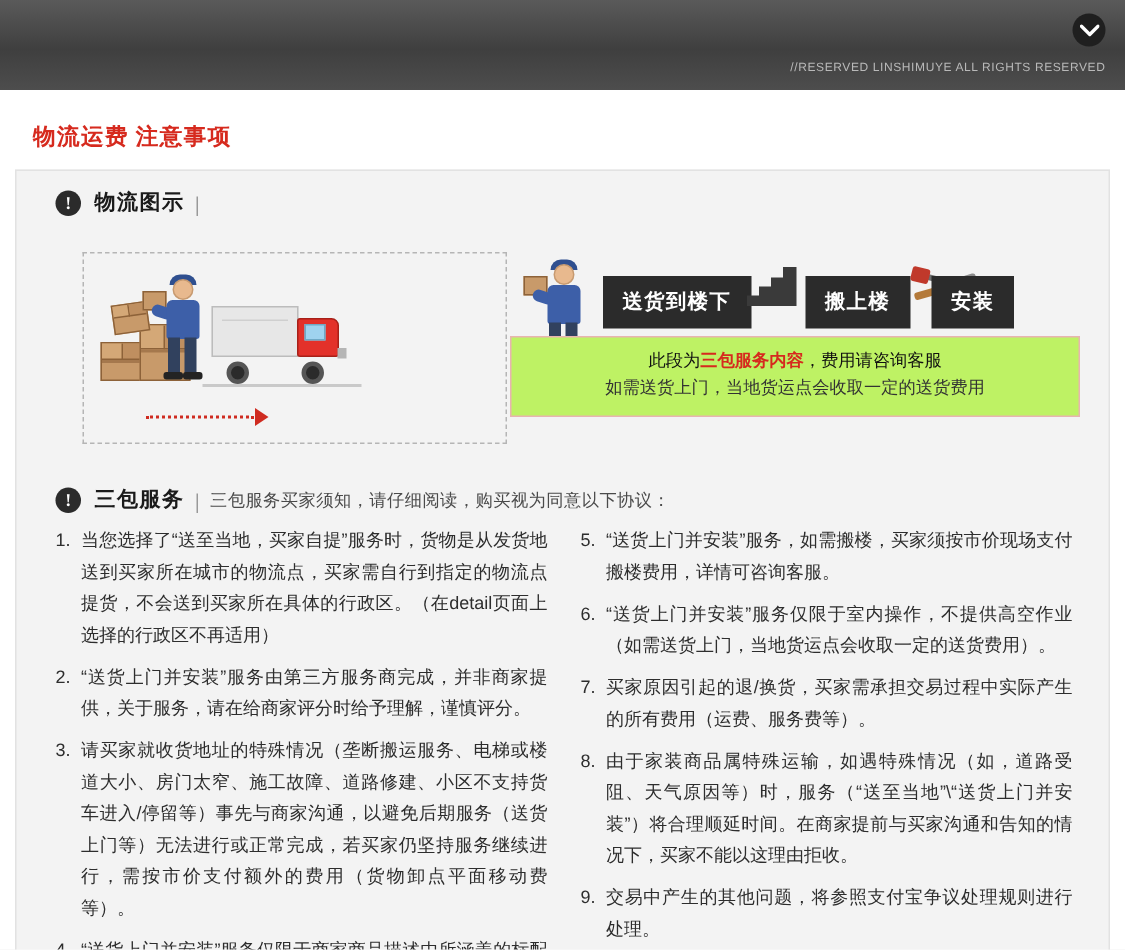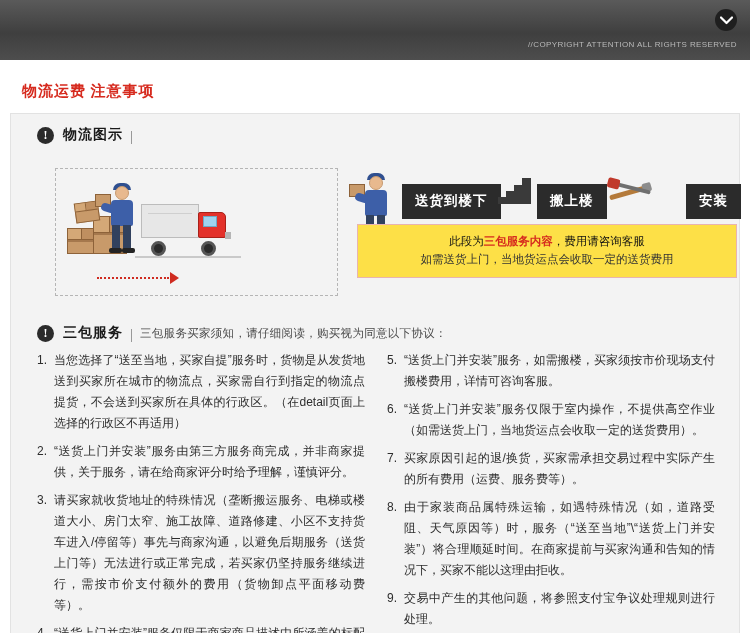--- a/index.html
+++ b/index.html
@@ -278,21 +278,21 @@
     background: #2b2b2b;
     color: #fff;
     font-size: 13.5px;
     font-weight: bold;
     letter-spacing: 1px;
     padding: 8px 13px 9px 13px;
     white-space: nowrap;
   }
   .stage-1 { left: 391px; top: 34px; }
   .stage-2 { left: 526px; top: 34px; }
-  .stage-3 { left: 675px; top: 34px; }
+  .stage-3 { left: 610px; top: 34px; }
 
   
   .stairs {
     position: absolute;
     left: 487px;
     top: 28px;
     width: 34px;
     height: 26px;
   }
   .stairs i { position:absolute; bottom:0; background:#3a3a3a; display:block; }
@@ -322,25 +322,25 @@
     background:#6f6f6f; transform: rotate(14deg); border-radius:2px;
   }
   .tools .tool-b:before{
     content:""; position:absolute; left:-6px; top:-3px; width:12px; height:10px;
     background:#c0392b; border-radius:2px;
   }
 
   
   .note-box {
     position: absolute;
-    left: 346px;
+    left: 329px;
     top: 74px;
     width: 380px;
     border: 1px solid #e8b4b0;
-    background: #fde047;
+    background: #bef264;
     padding: 7px 10px 9px 10px;
   }
   .note-line {
     font-size: 11.5px;
     color: #333;
     line-height: 18px;
     text-align: center;
     white-space: nowrap;
   }
   .note-line.em { color: #111; }
@@ -369,21 +369,21 @@
     flex: 0 0 17px;
     text-align: left;
     color: #2d2d2d;
   }
   .txt { flex: 1 1 auto; text-align: justify; }
 </style>
 </head>
 <body>
 
 <div class="header">
-  <div class="hdr-copy">//COPYRIGHT ATTENTION ALL RIGHTS RESERVED</div>
+  <div class="hdr-copy">//RESERVED LINSHIMUYE ALL RIGHTS RESERVED</div>
   <div class="hdr-arrow">
     <svg width="13" height="9" viewBox="0 0 13 9" aria-hidden="true">
       <path d="M1 1.5 L6.5 7 L12 1.5" fill="none" stroke="#ffffff" stroke-width="2.2" stroke-linecap="round" stroke-linejoin="round"></path>
     </svg>
   </div>
 </div>
 
 <div class="sec-title-wrap">
   <span class="sec-title">物流运费</span>
   <span class="sp"></span>

